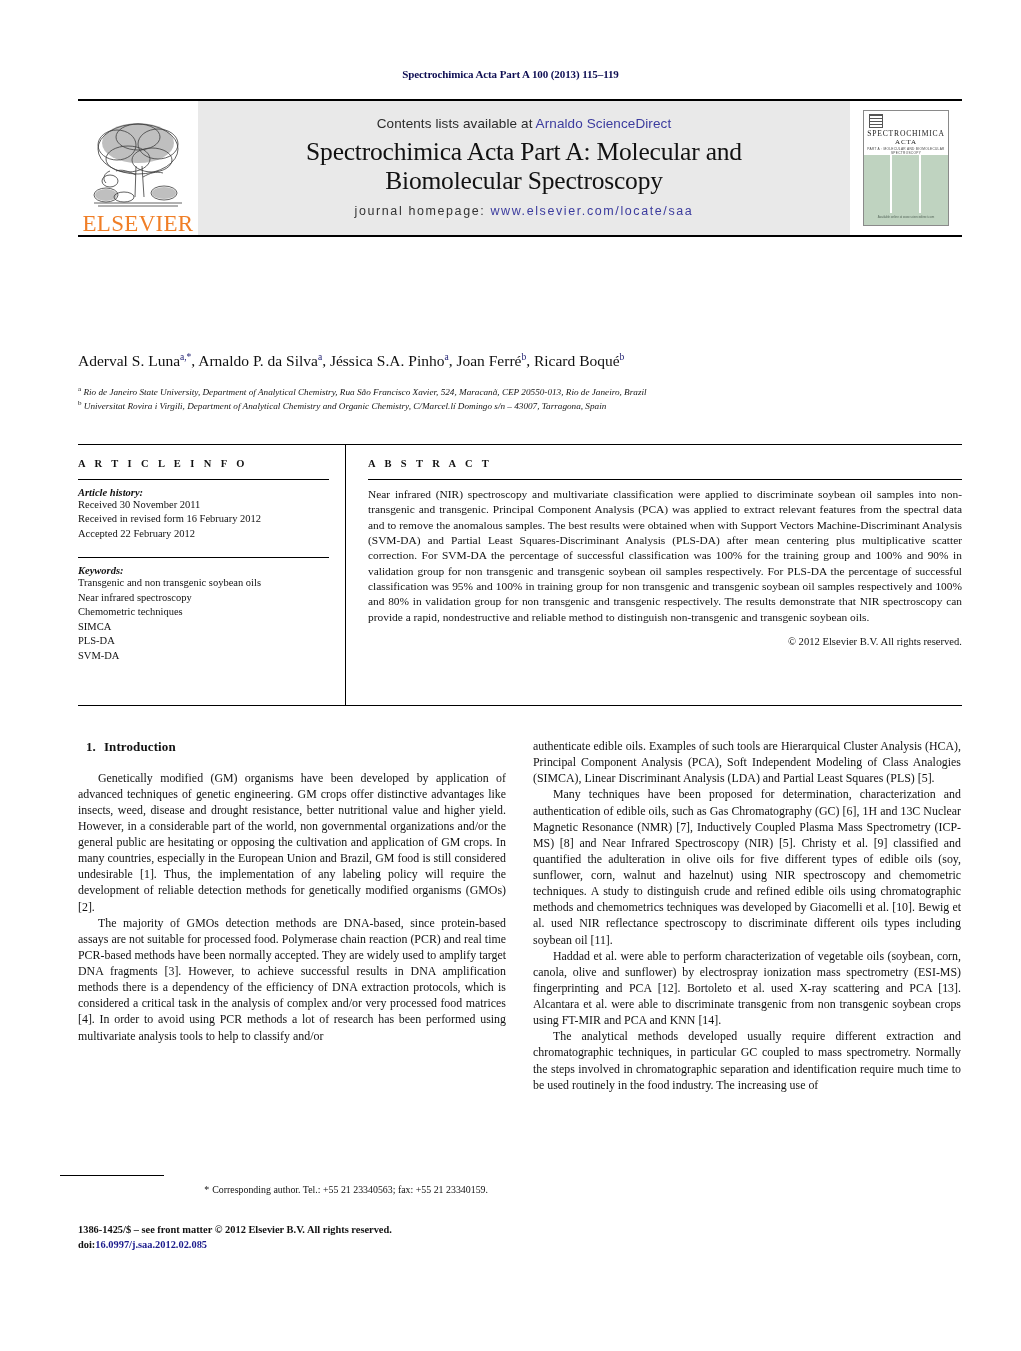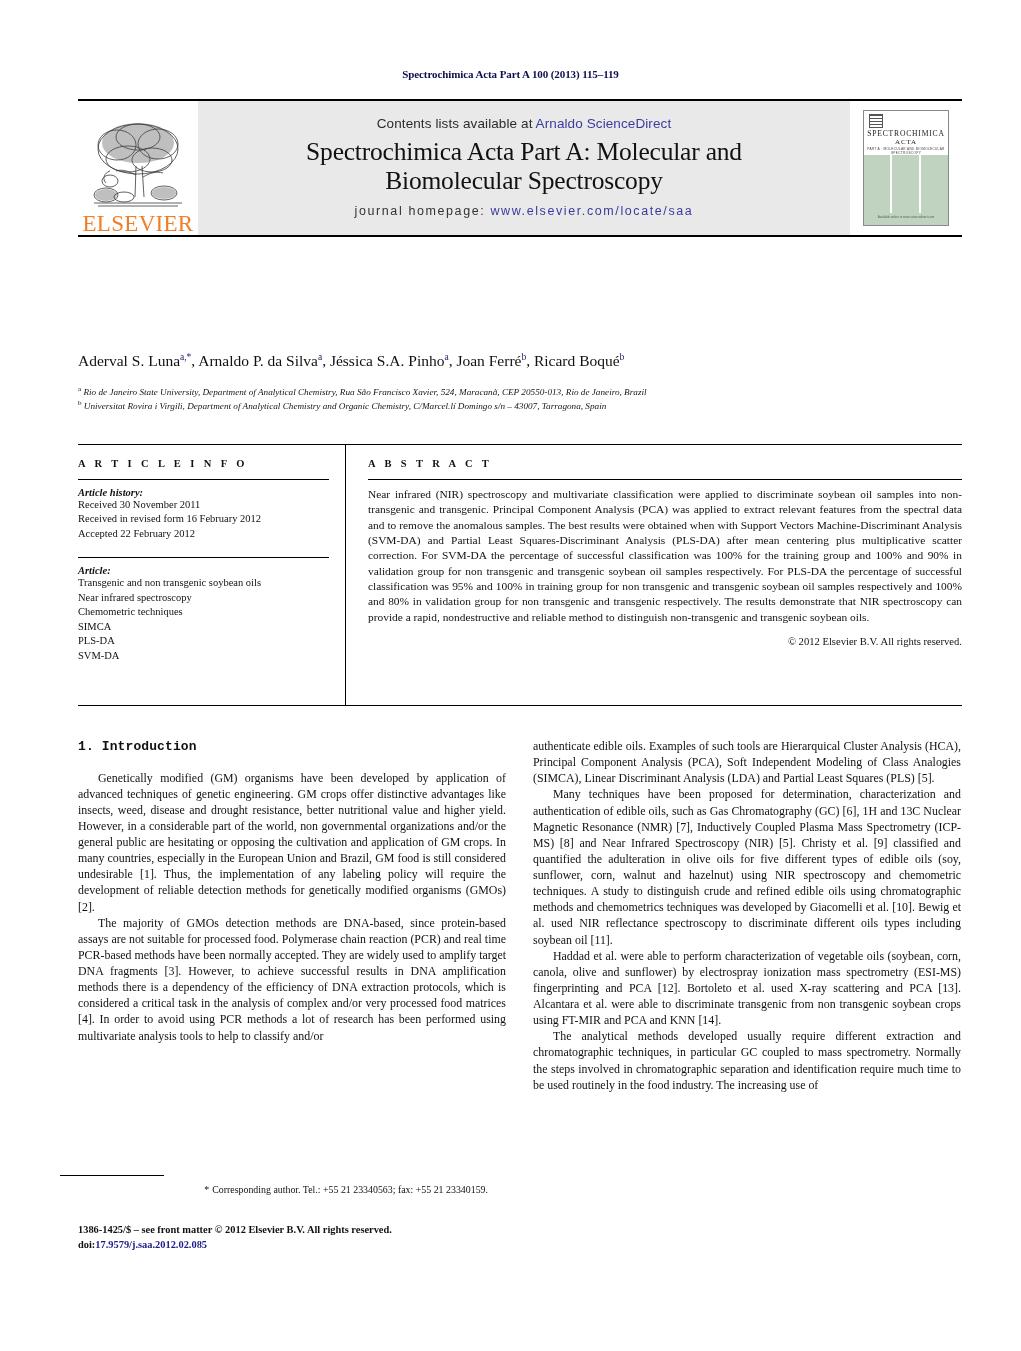--- a/index.html
+++ b/index.html
@@ -280,24 +280,24 @@
     width: 428px;
     font-family: "Liberation Serif", serif;
     font-size: 11.9px;
     line-height: 1.355;
     text-align: justify;
     color: #111;
   }
   .col-left  { left: 78px; }
   .col-right { left: 533px; }
   .h2 {
-    font-family: Liberation Mono, monospace;
+    font-family: Liberation Serif, serif;
     font-weight: bold;
     font-size: 13px;
-    margin: 0 0 14px 0;
+    margin: 0 0 14px 8px;
     letter-spacing: 0.1px;
   }
   .h2 .num { margin-right: 8px; }
   p.para {
     margin: 0;
     text-indent: 20px;
   }
   .ital { font-style: italic; }
 
   
@@ -424,21 +424,21 @@
 
     <div class="band-left">
       <div class="sec-head">A R T I C L E    I N F O</div>
       <div class="rule-thin"></div>
       <div class="info-label">Article history:</div>
       <div class="info-line">Received 30 November 2011</div>
       <div class="info-line">Received in revised form 16 February 2012</div>
       <div class="info-line">Accepted 22 February 2012</div>
       <div class="kw-gap"></div>
       <div class="rule-thin"></div>
-      <div class="info-label">Article:</div>
+      <div class="info-label">Keywords:</div>
       <div class="info-line">Transgenic and non transgenic soybean oils</div>
       <div class="info-line">Near infrared spectroscopy</div>
       <div class="info-line">Chemometric techniques</div>
       <div class="info-line">SIMCA</div>
       <div class="info-line">PLS-DA</div>
       <div class="info-line">SVM-DA</div>
     </div>
 
     <div class="band-right">
       <div class="sec-head">A B S T R A C T</div>
@@ -466,16 +466,16 @@
 
   <div class="footnote">
     <div class="fn-rule"></div>
     <div class="fn-text fn-indent">
       <span class="star">*</span><span>Corresponding author. Tel.: +55 21 23340563; fax: +55 21 23340159.</span>
     </div>
   </div>
 
   <div class="bottom">
     <div>1386-1425/$ – see front matter © 2012 Elsevier B.V. All rights reserved.</div>
-    <div><span>doi:</span><span class="doi-link">17.9579/j.saa.2012.02.085</span></div>
+    <div><span>doi:</span><span class="doi-link">16.0997/j.saa.2012.02.085</span></div>
   </div>
 
 </div>
 
 </body></html>

